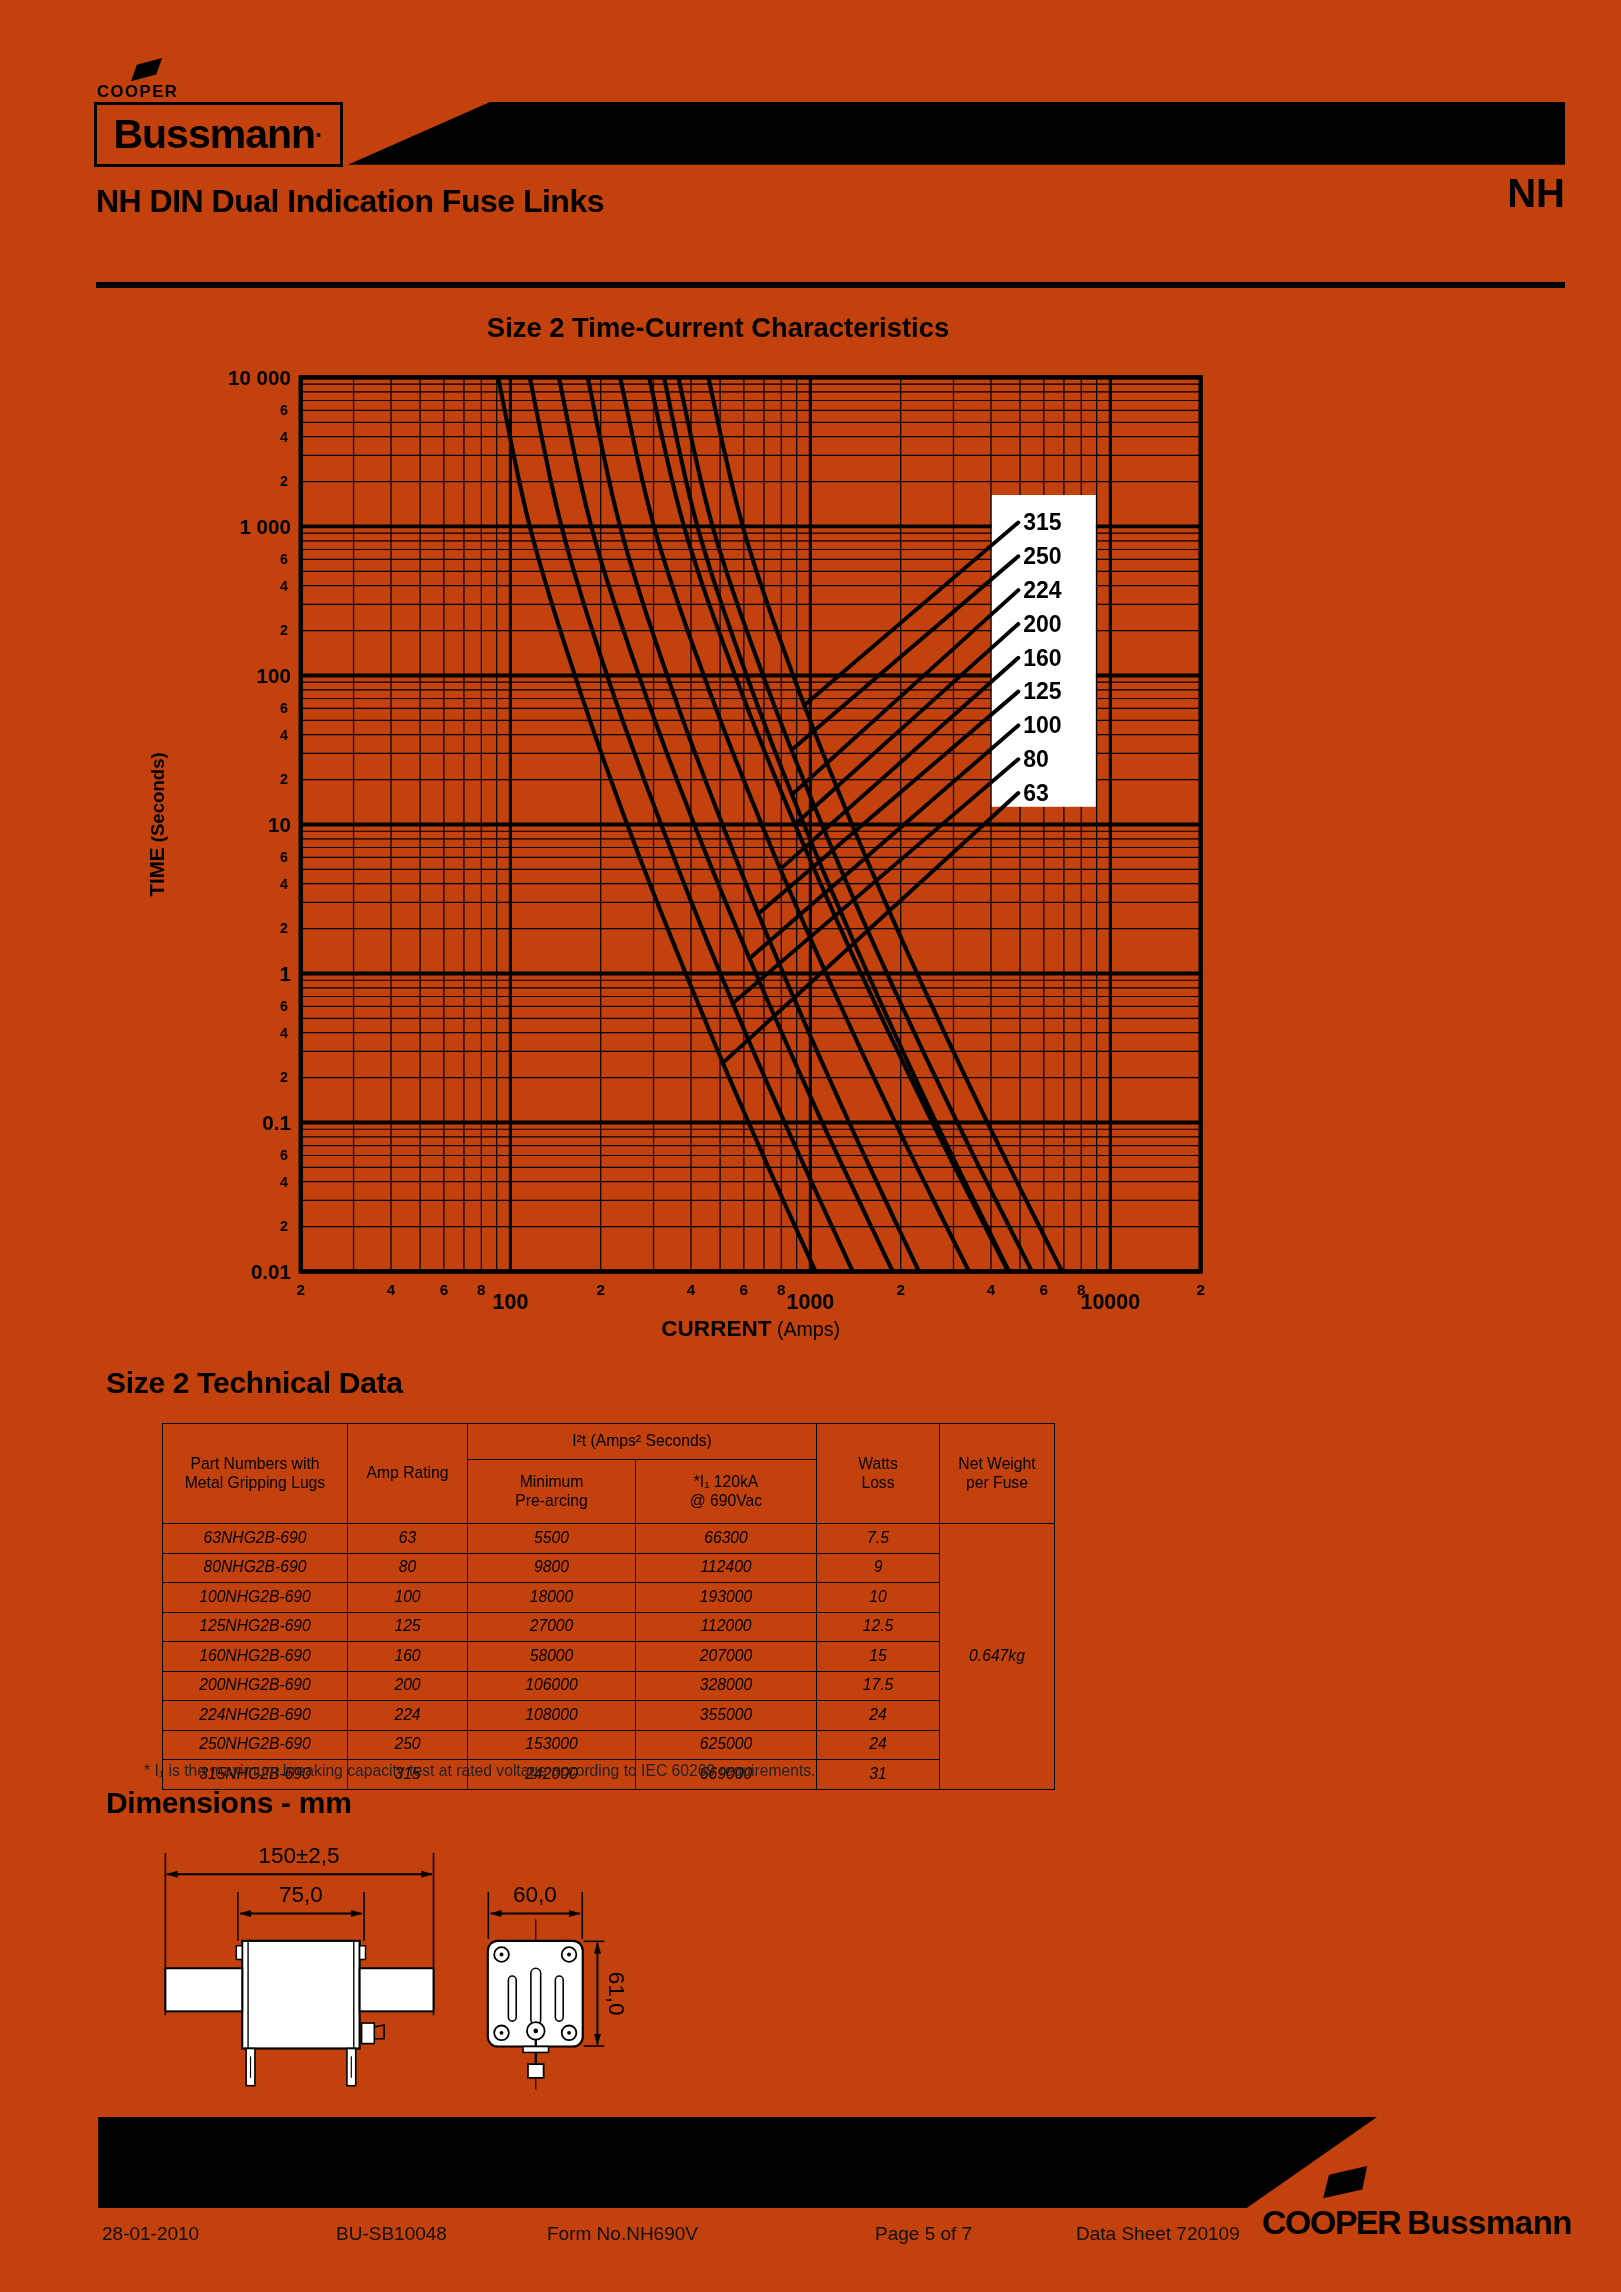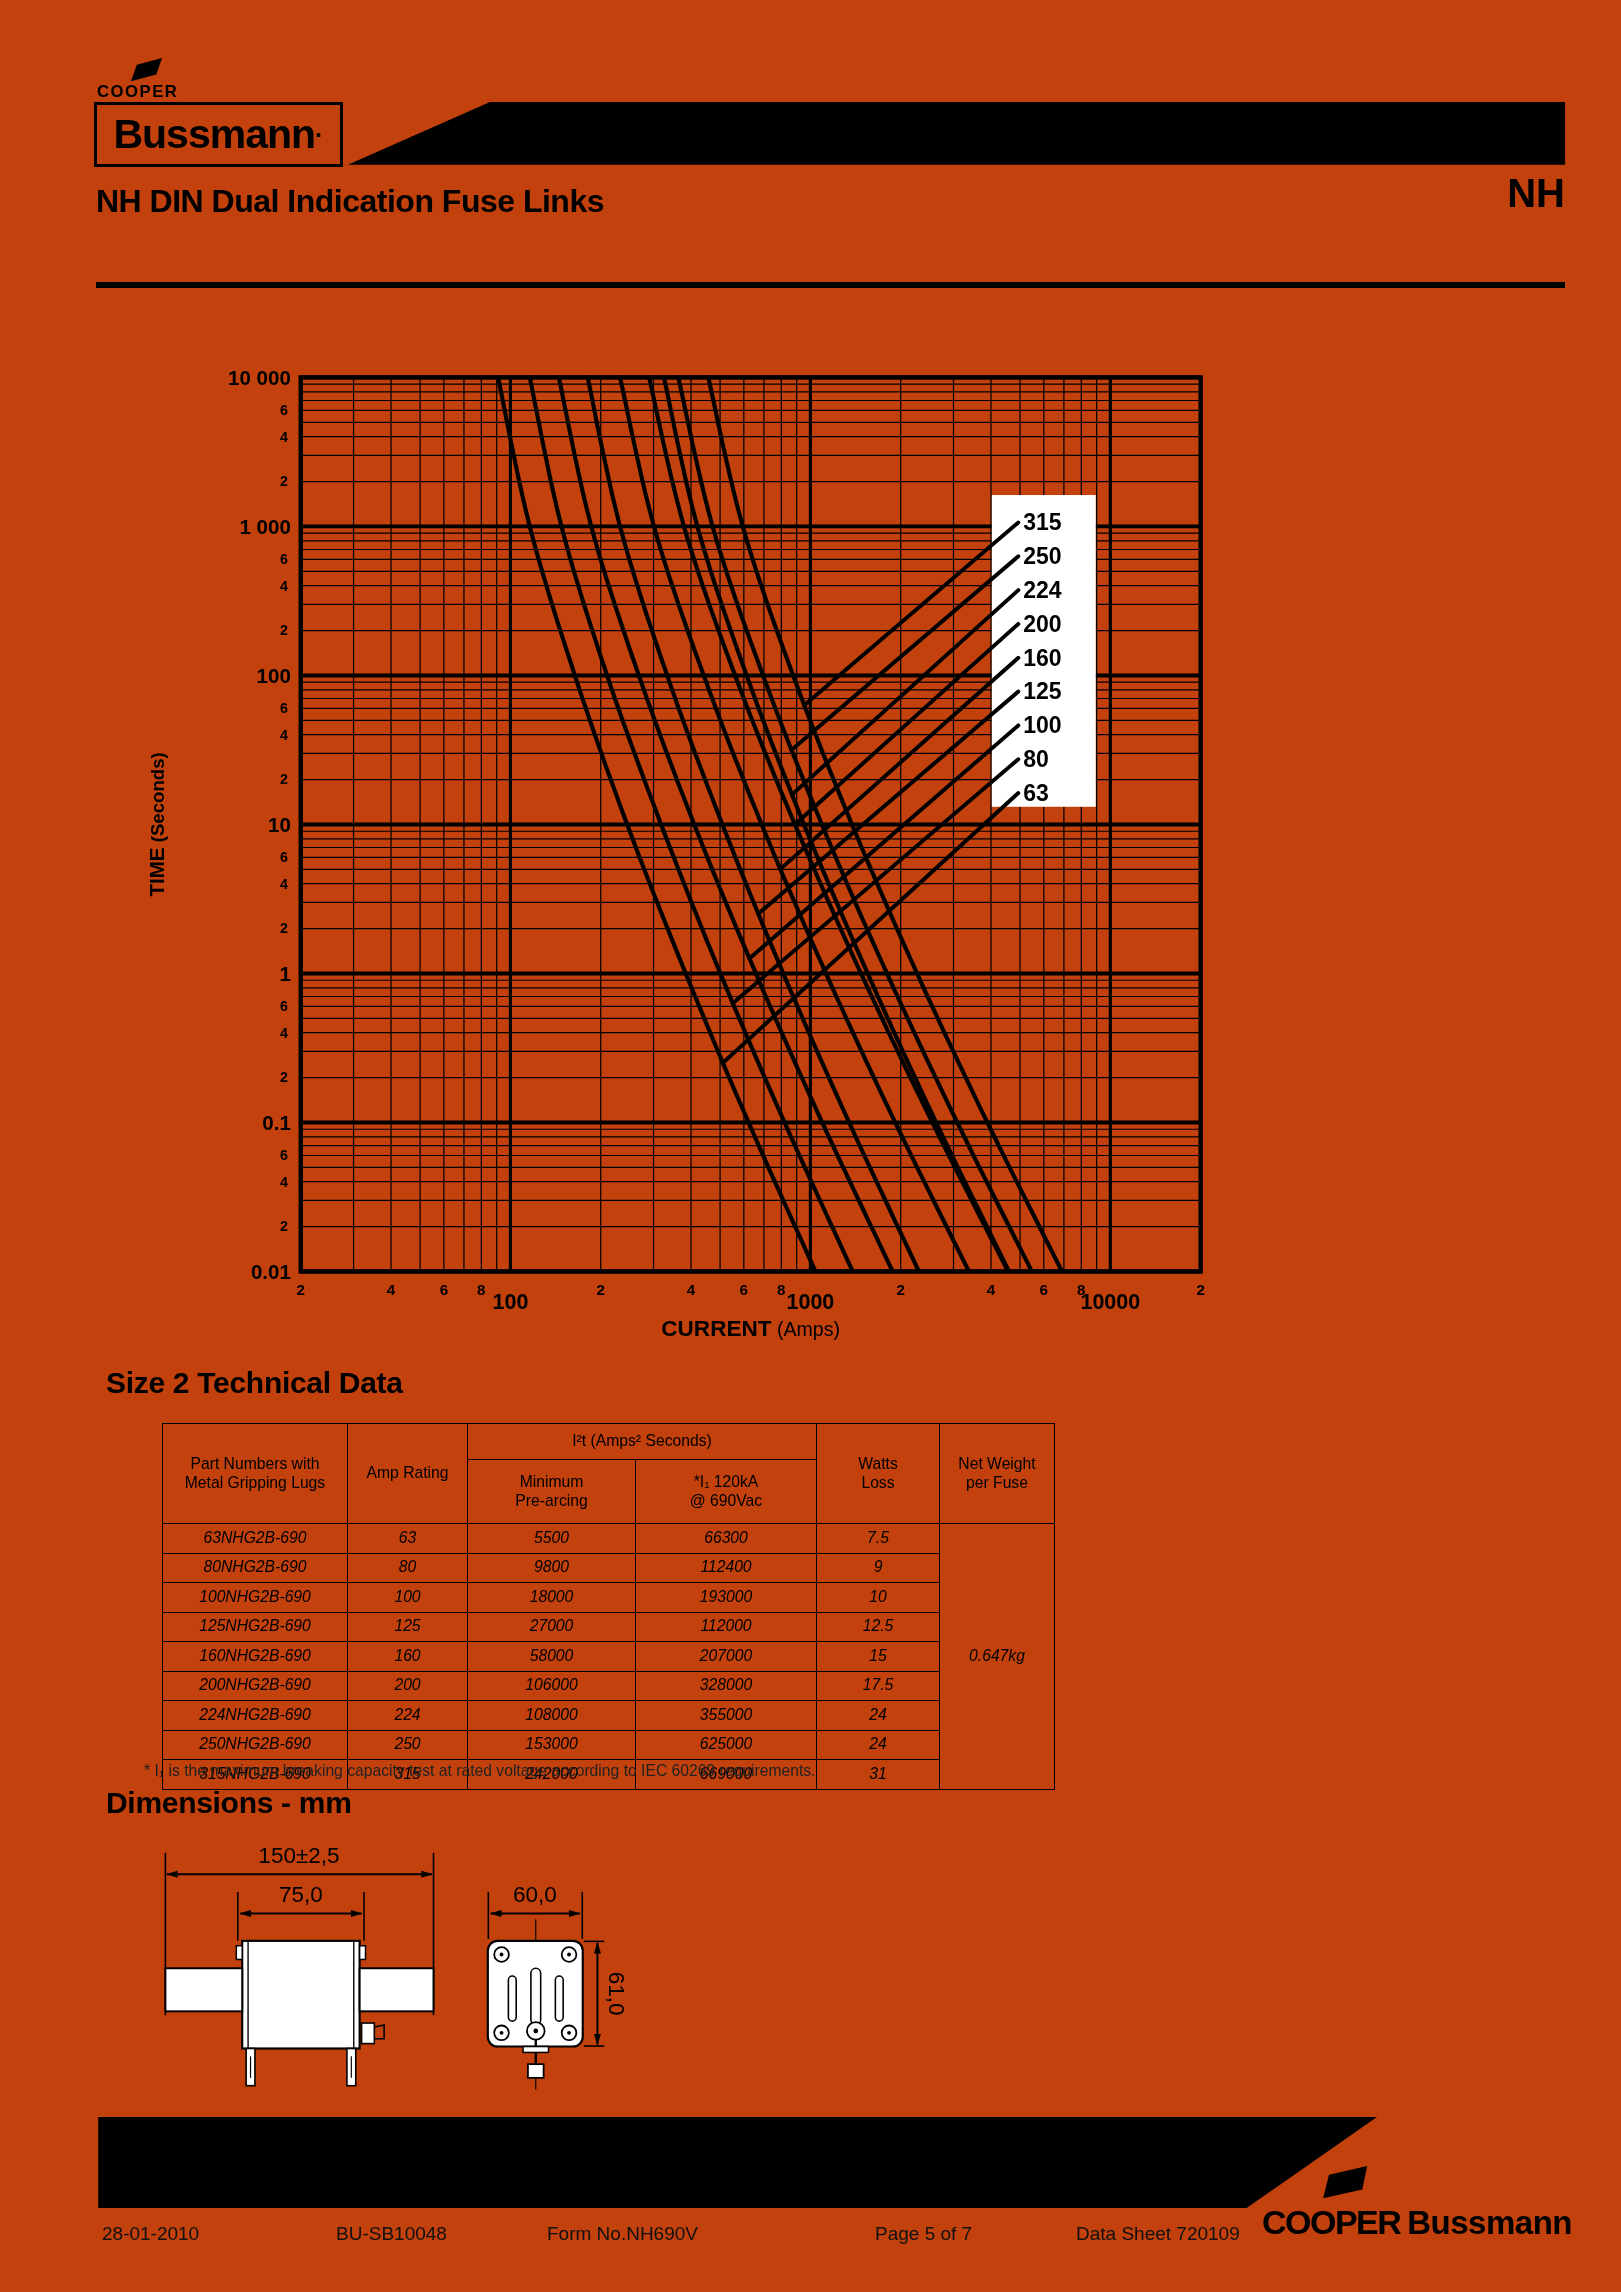--- a/index.html
+++ b/index.html
@@ -48,20 +48,21 @@
       <span class="mark">·</span>
   </div>
   <svg class="abs" style="left:343px;top:98px;" width="1225" height="69" viewBox="0 0 1250 70">
     <polygon points="5,68 150,4 1247,4 1247,68" fill="#000"></polygon>
   </svg>
 
   <div class="abs title">NH DIN Dual Indication Fuse Links</div>
   <div class="abs title-nh">NH</div>
   <div class="abs rule"></div>
 
+  <div class="abs chart-title">Size 2 Time-Current Characteristics</div>
   <svg id="chart" class="abs" style="left:137px;top:348px;" width="1098" height="995" viewBox="0 0 1120 1015">
       <g>
         <line x1="167" y1="30" x2="167" y2="942" stroke="#000" stroke-width="1.25"></line>
         <line x1="220.88392527103846" y1="30" x2="220.88392527103846" y2="942" stroke="#000" stroke-width="1.25"></line>
         <line x1="259.11517867317826" y1="30" x2="259.11517867317826" y2="942" stroke="#000" stroke-width="1.25"></line>
         <line x1="288.7696426536435" y1="30" x2="288.7696426536435" y2="942" stroke="#000" stroke-width="1.25"></line>
         <line x1="312.9991039442167" y1="30" x2="312.9991039442167" y2="942" stroke="#000" stroke-width="1.25"></line>
         <line x1="333.48482157118434" y1="30" x2="333.48482157118434" y2="942" stroke="#000" stroke-width="1.25"></line>
         <line x1="351.2303573463565" y1="30" x2="351.2303573463565" y2="942" stroke="#000" stroke-width="1.25"></line>
         <line x1="366.8830292152552" y1="30" x2="366.8830292152552" y2="942" stroke="#000" stroke-width="1.25"></line>

